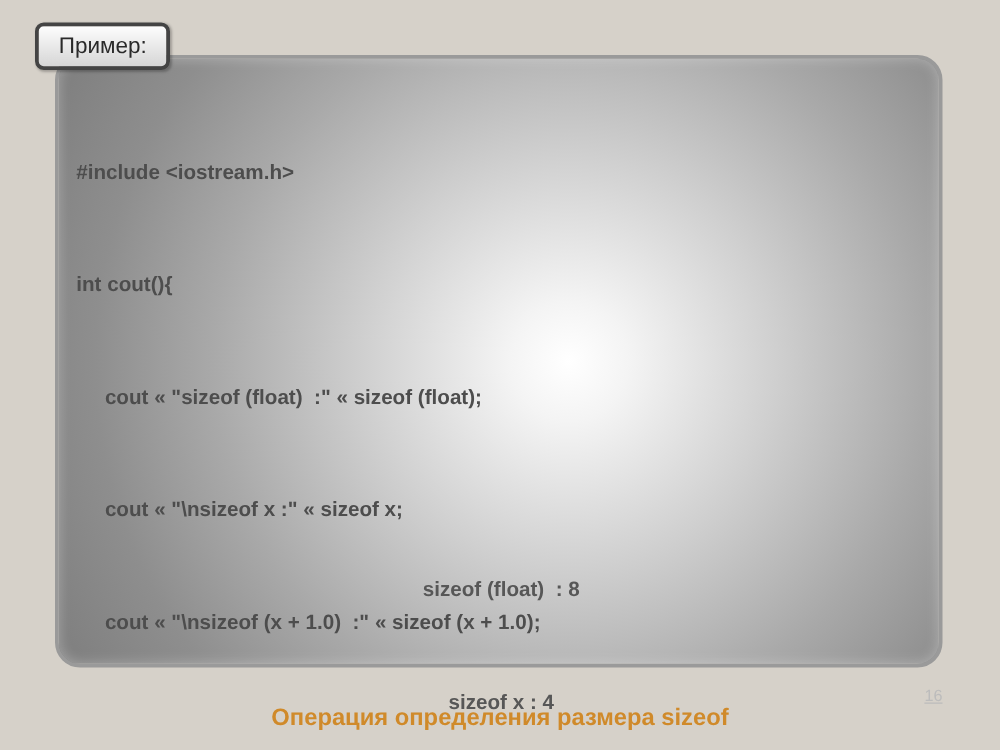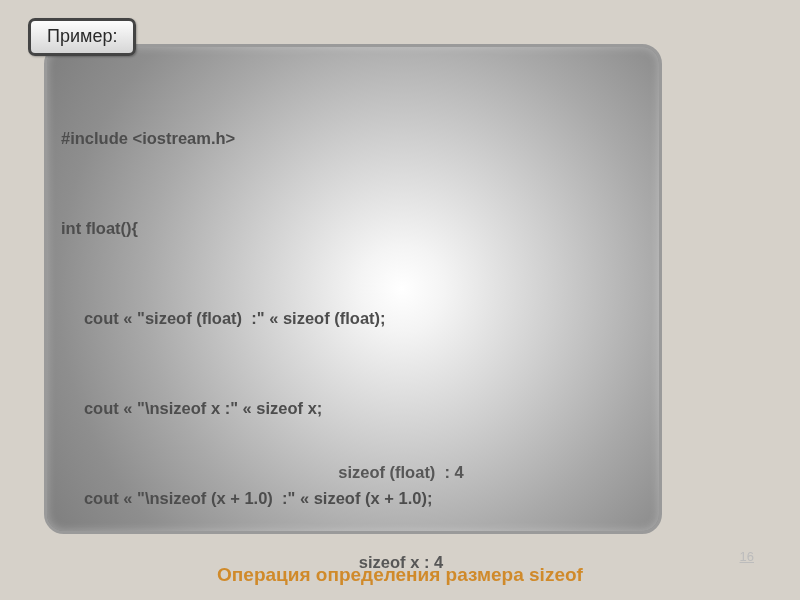--- a/index.html
+++ b/index.html
@@ -11,21 +11,21 @@
     font-family: Verdana, Arial, sans-serif;
   }
   body {
     background: #d6d1c9;
     position: relative;
   }
   .panel {
     position: absolute;
     left: 44px;
     top: 44px;
-    width: 618px;
+    width: 710px;
     height: 490px;
     border-radius: 20px;
     border: 3px solid #9a9a9a;
     box-sizing: border-box;
     background:
       radial-gradient(circle at 58% 50%, #ffffff 0%, #f4f4f4 10%, #cfcfcf 35%, #a9a9a9 60%, #8e8e8e 80%, #7e7e7e 100%);
     box-shadow: inset 0 0 10px rgba(255,255,255,0.3);
   }
   .code {
     position: absolute;
@@ -84,31 +84,31 @@
 </style>
 </head>
 <body>
 
 <div class="badge example">Пример:</div>
 
 <div class="panel">
 
   <div class="code">
     <div>#include &lt;iostream.h&gt;</div>
-    <div>int float(){</div>
+    <div>int cout(){</div>
     <div>     cout « "sizeof (float)  :" « sizeof (float);</div>
     <div>     cout « "\nsizeof x :" « sizeof x;</div>
     <div>     cout « "\nsizeof (x + 1.0)  :" « sizeof (x + 1.0);</div>
     
     
   </div>
 
 
   <div class="output">
-    <div>sizeof (float)  : 4</div>
+    <div>sizeof (float)  : 8</div>
     <div>sizeof x : 4</div>
     
   </div>
 
 </div>
 
 <div class="caption">Операция определения размера sizeof</div>
 
 <div class="pagenum">16</div>
 

